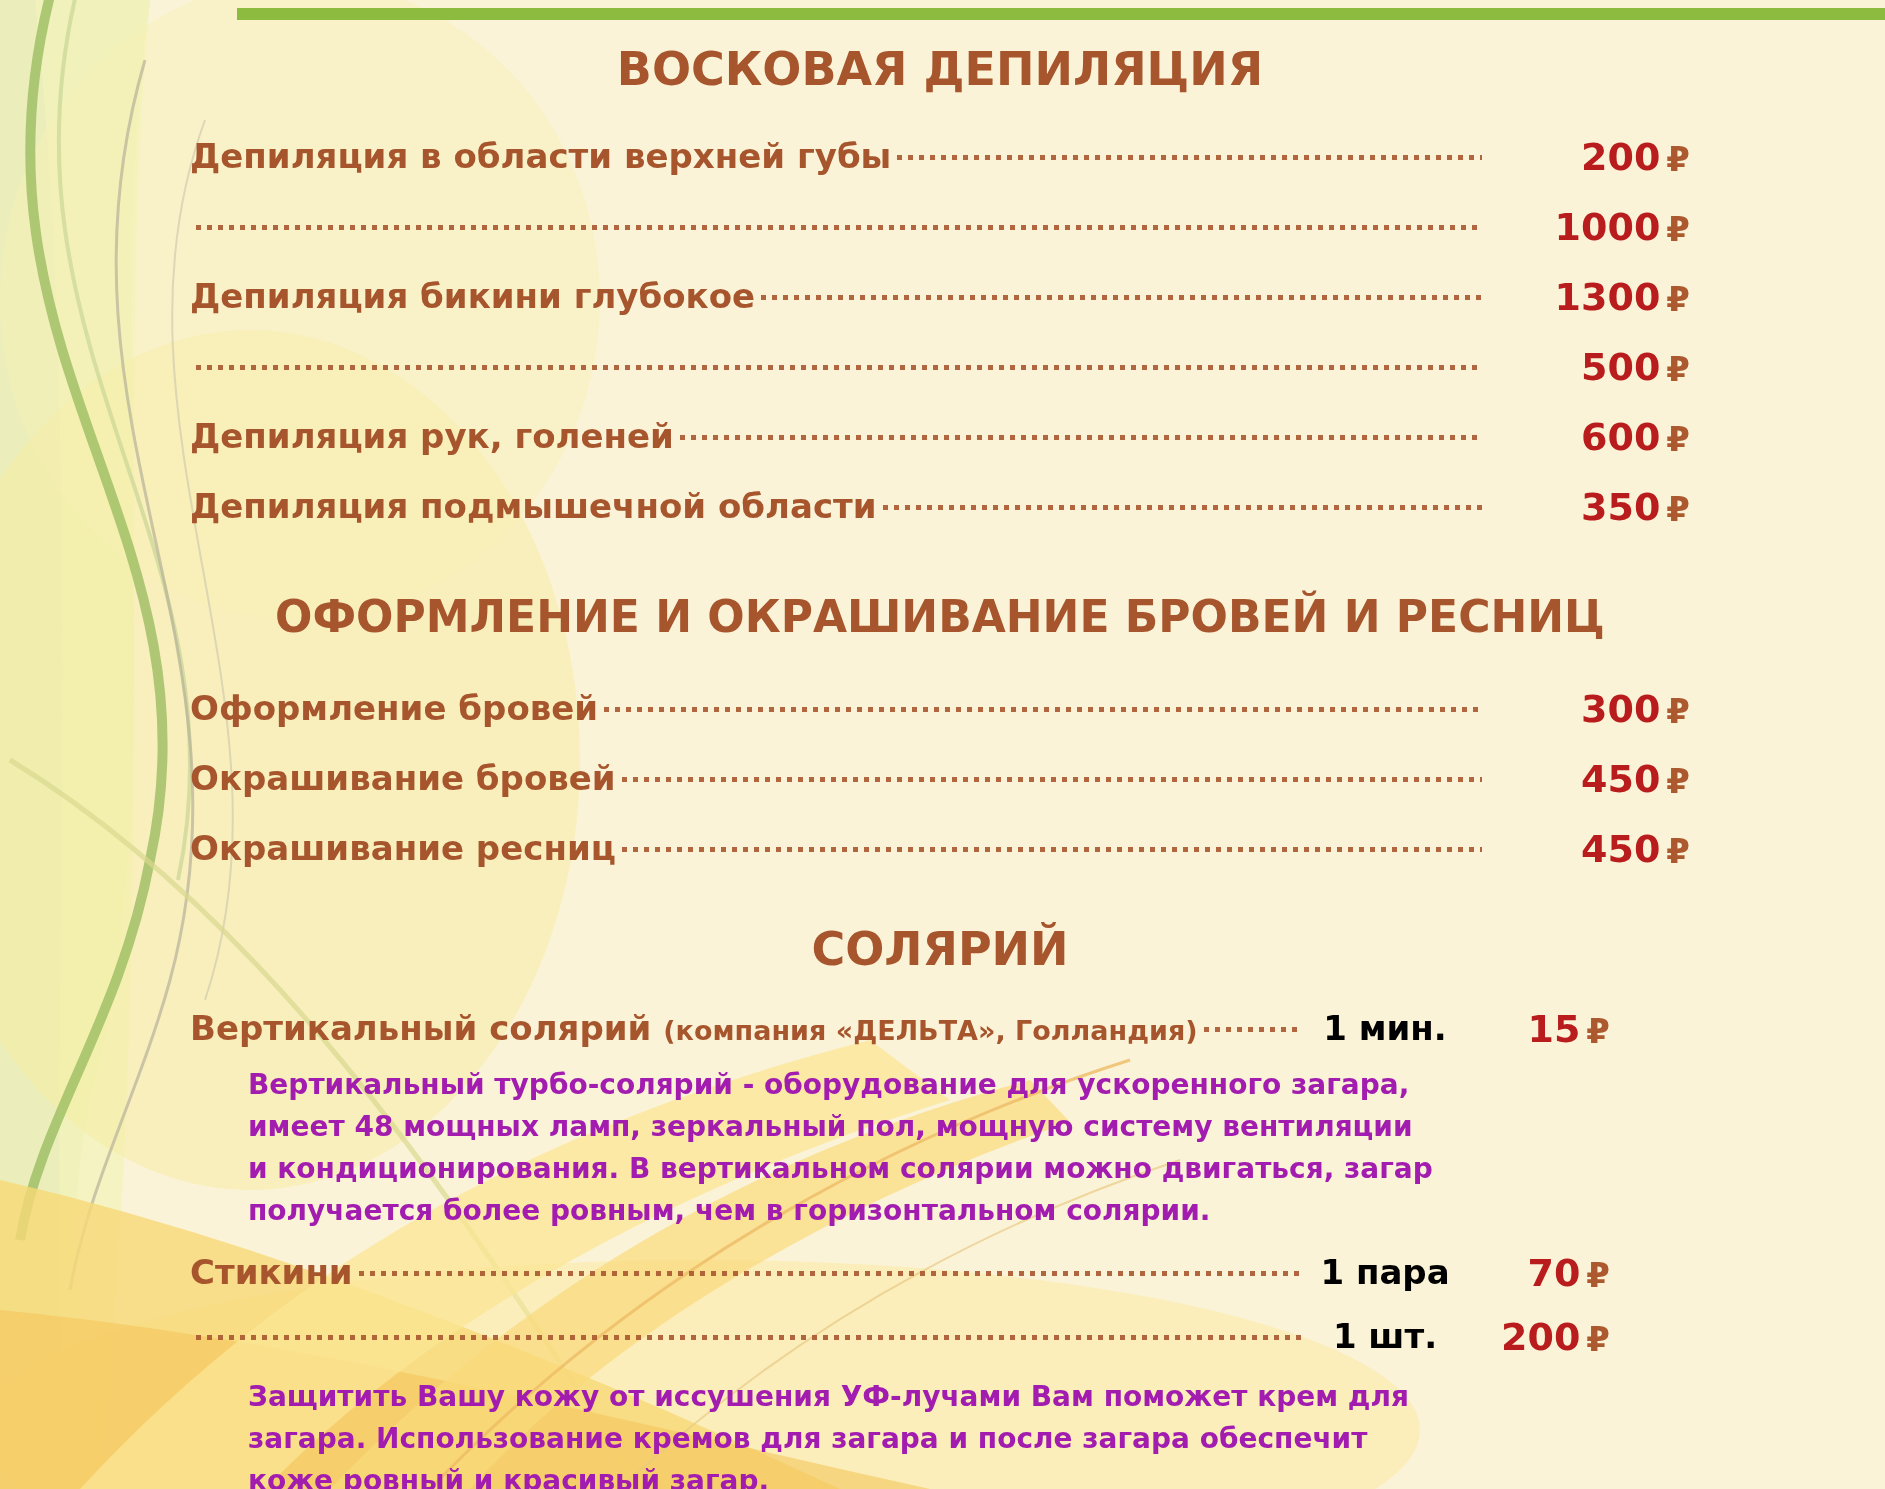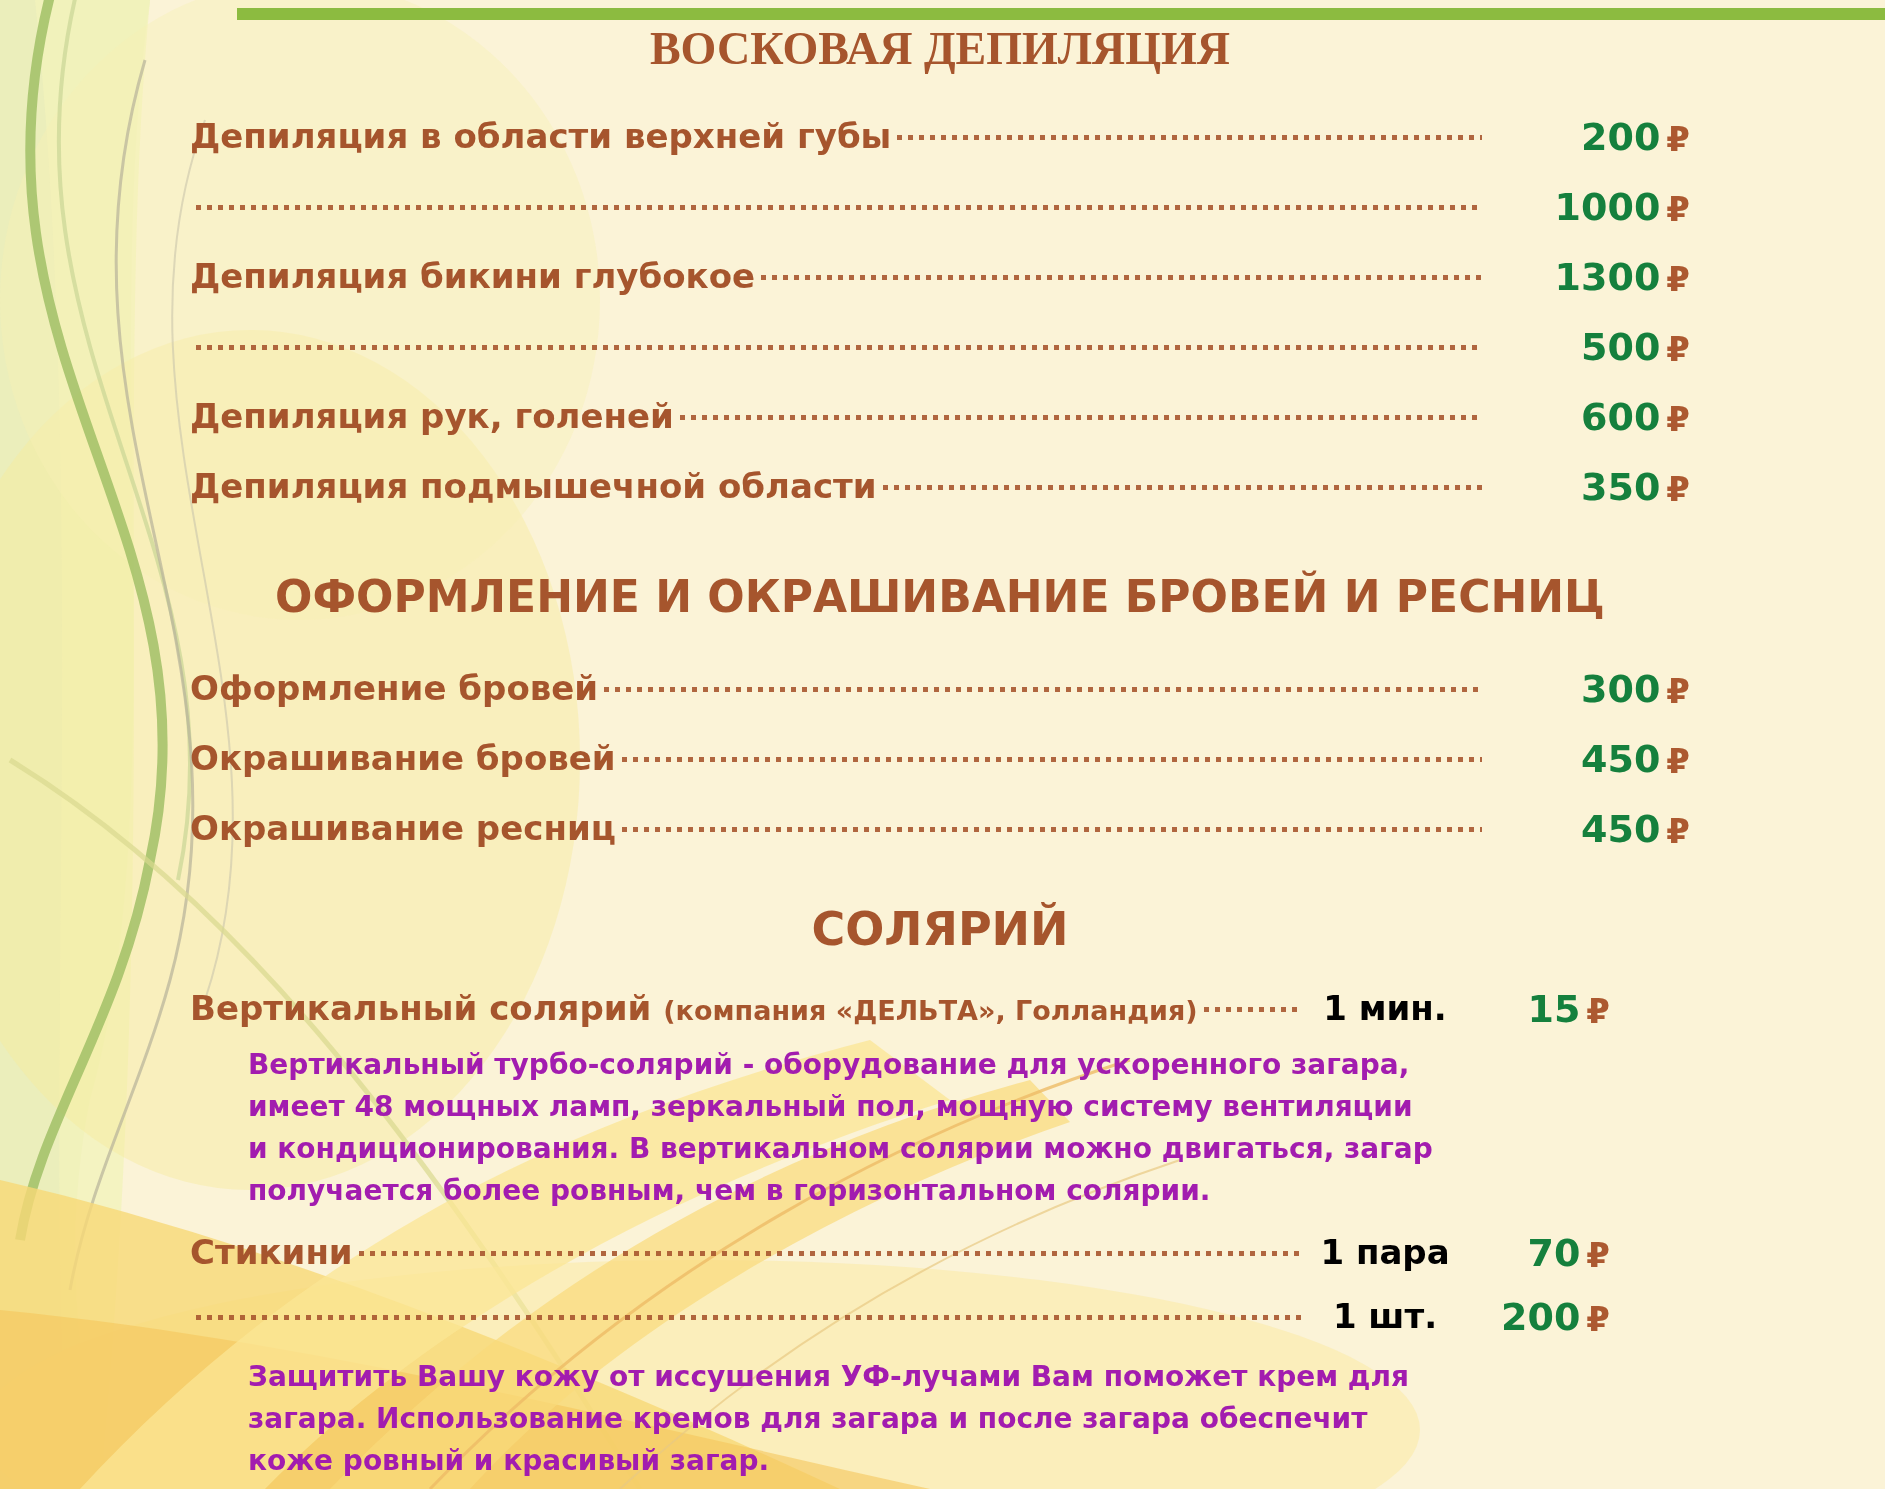--- a/index.html
+++ b/index.html
@@ -15,21 +15,21 @@
     background:#8CBB40;z-index:2;
   }
   .content{
     position:absolute;left:190px;top:0;width:1500px;z-index:3;
     color:#A6552D;
   }
   .section-title{
     margin:0;text-align:center;font-weight:bold;color:#A6552D;
     font-size:46px;line-height:58px;letter-spacing:0px;white-space:nowrap;
   }
-  #title-1{margin-top:20px;font-family:Liberation Serif, serif;}
+  #title-1{margin-top:40px;}
   #title-2{margin-top:50px;font-size:44px;}
   #title-3{margin-top:40px;}
   .list{margin-top:20px;}
   .list-2{margin-top:24px;}
   .row{
     display:flex;align-items:flex-end;height:70px;padding-bottom:12px;
     box-sizing:border-box;
   }
   .row-sol{height:64px;}
   .row-sol-first{height:62px;}
@@ -44,21 +44,21 @@
   }
   .unit-col{
     width:150px;flex:0 0 150px;text-align:center;
     font-size:34px;font-weight:bold;color:#000000;white-space:nowrap;
   }
   .price-col{
     width:200px;flex:0 0 200px;display:flex;justify-content:flex-end;
     align-items:flex-end;white-space:nowrap;
   }
   .price-col-sol{width:150px;flex:0 0 150px;margin-right:80px;margin-top:10px;}
-  .price-value{font-size:38px;font-weight:bold;color:#15803d;line-height:1;}
+  .price-value{font-size:38px;font-weight:bold;color:#b91c1c;line-height:1;}
   .ruble{font-size:34px;font-weight:bold;color:#AC5930;margin-left:6px;line-height:1;}
   .item-desc{
     margin:4px 0 8px 58px;width:1190px;
     font-size:28px;line-height:42px;font-weight:bold;color:#a21caf;
   }
   .desc-last{margin-top:8px;}
 </style>
 </head>
 <body>
 

